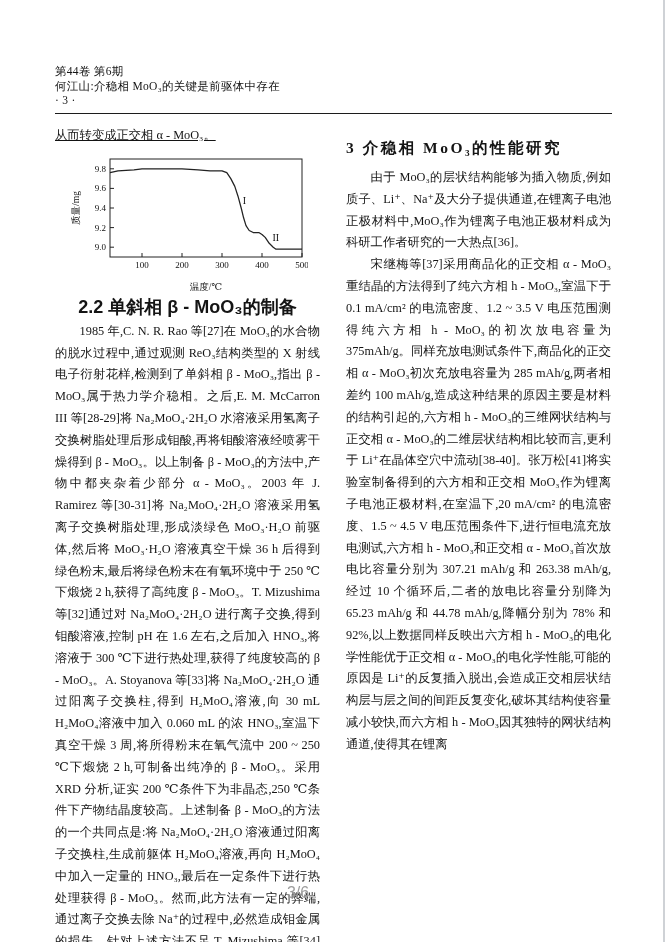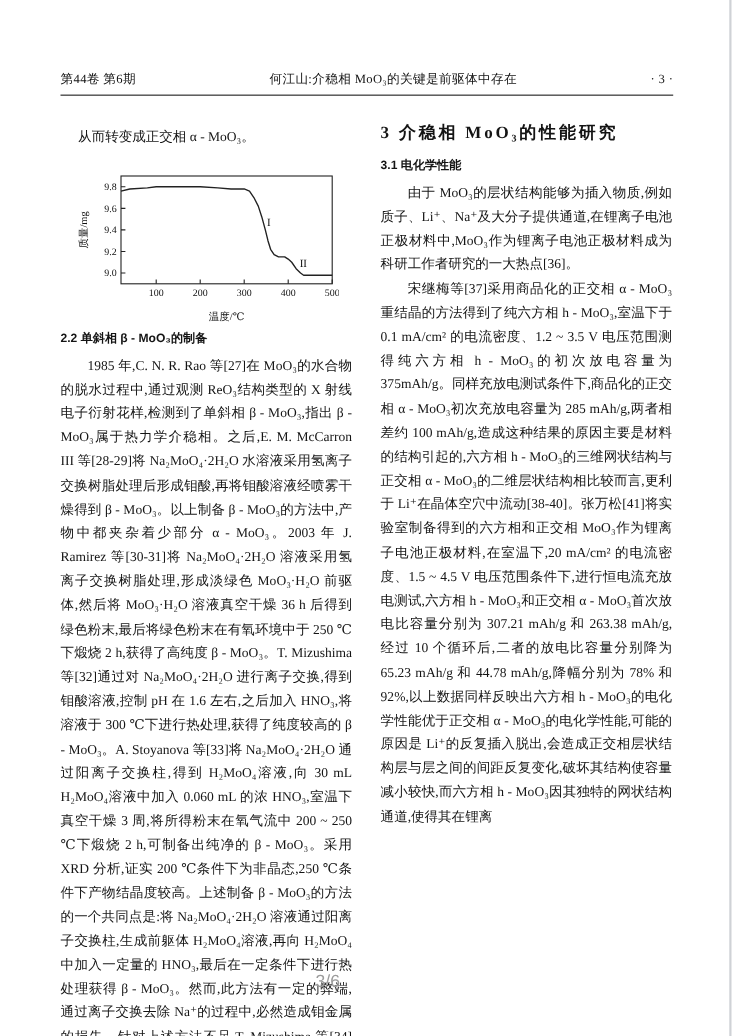--- a/index.html
+++ b/index.html
@@ -4,38 +4,38 @@
 <style>
   html,body{margin:0;padding:0;}
   body{
     width:668px;height:942px;position:relative;overflow:hidden;
     background:#ffffff;color:#141414;
     font-family:"Liberation Serif","DejaVu Serif",serif;
   }
   .page{position:absolute;inset:0;background:#ffffff;}
   .page-edge-line{position:absolute;top:0;bottom:0;right:3px;width:2px;background:#cfd2d6;}
   .content{position:absolute;left:55px;width:557px;top:64px;}
-  .journal-header{display:flex;align-items:baseline;font-size:11.5px;letter-spacing:.3px;}
+  .journal-header{display:flex;align-items:baseline;font-size:11.5px;letter-spacing:.3px;flex-direction:column;}
   .jh-left{white-space:nowrap;}
   .jh-center{flex:1;text-align:center;white-space:nowrap;}
   .jh-right{white-space:nowrap;}
   .header-rule{border:none;border-top:1.2px solid #1c1c1c;margin:7px 0 0 0;}
   .columns{display:flex;gap:26px;margin-top:11px;}
   .col{width:265px;font-size:12.3px;line-height:21.8px;text-align:justify;}
   .para{margin:0;}
   .para.indent{text-indent:2em;}
-  .lead-line{margin:16px;}
+  .lead-line{margin:0;text-decoration:underline;}
   
   .figure{margin:4px 0 2px 0;}
   .figure svg{display:block;margin:0 auto;width:240px;height:142px;}
   .fig-caption{text-align:center;font-weight:700;font-size:11.3px;line-height:16px;
     font-family:"Liberation Sans","DejaVu Sans",sans-serif;margin-top:2px;}
   
   .h-sub{font-family:"Liberation Sans","DejaVu Sans",sans-serif;font-weight:700;
-    font-size:11px;line-height:22px;margin:3px 0 3px 0;text-align:left;}
+    font-size:18px;line-height:22px;margin:3px 0 3px 0;text-align:center;}
   .h-section{font-size:15.5px;font-weight:600;letter-spacing:2.5px;line-height:26px;
     margin:10px 0 6px 0;text-align:left;}
   .footer-indicator{position:absolute;left:0;width:596px;top:884px;text-align:center;
     font-family:"Liberation Sans","DejaVu Sans",sans-serif;font-size:16px;color:#9b9b9b;}
 </style>
 </head>
 <body>
 
 <div class="page">
 
@@ -85,21 +85,20 @@
         </figure>
 
         <div class="h-sub">2.2  单斜相 β - MoO₃的制备</div>
 
         <p class="para indent">1985 年,C. N. R. Rao 等[27]在 MoO₃的水合物的脱水过程中,通过观测 ReO₃结构类型的 X 射线电子衍射花样,检测到了单斜相 β - MoO₃,指出 β - MoO₃属于热力学介稳相。之后,E. M. McCarron III 等[28-29]将 Na₂MoO₄·2H₂O 水溶液采用氢离子交换树脂处理后形成钼酸,再将钼酸溶液经喷雾干燥得到 β - MoO₃。以上制备 β - MoO₃的方法中,产物中都夹杂着少部分 α - MoO₃。2003 年 J. Ramirez 等[30-31]将 Na₂MoO₄·2H₂O 溶液采用氢离子交换树脂处理,形成淡绿色 MoO₃·H₂O 前驱体,然后将 MoO₃·H₂O 溶液真空干燥 36 h 后得到绿色粉末,最后将绿色粉末在有氧环境中于 250 ℃下煅烧 2 h,获得了高纯度 β - MoO₃。T. Mizushima 等[32]通过对 Na₂MoO₄·2H₂O 进行离子交换,得到钼酸溶液,控制 pH 在 1.6 左右,之后加入 HNO₃,将溶液于 300 ℃下进行热处理,获得了纯度较高的 β - MoO₃。A. Stoyanova 等[33]将 Na₂MoO₄·2H₂O 通过阳离子交换柱,得到 H₂MoO₄溶液,向 30 mL H₂MoO₄溶液中加入 0.060 mL 的浓 HNO₃,室温下真空干燥 3 周,将所得粉末在氧气流中 200 ~ 250 ℃下煅烧 2 h,可制备出纯净的 β - MoO₃。采用 XRD 分析,证实 200 ℃条件下为非晶态,250 ℃条件下产物结晶度较高。上述制备 β - MoO₃的方法的一个共同点是:将 Na₂MoO₄·2H₂O 溶液通过阳离子交换柱,生成前躯体 H₂MoO₄溶液,再向 H₂MoO₄中加入一定量的 HNO₃,最后在一定条件下进行热处理获得 β - MoO₃。然而,此方法有一定的弊端,通过离子交换去除 Na⁺的过程中,必然造成钼金属的损失。针对上述方法不足,T. Mizushima 等[34]采用软化学转化法制备纯度较高的 β - MoO₃;具体的方法是:将 0.5 g 已商用的 α - MoO₃溶于 1 L 去离子水中,向溶液中加入 1% 的 HNO₃,将混合溶液于 50 ℃温度下置于蒸发器中干燥,所得粉末置于干燥器中干燥 1 d,最后将干燥粉末在 300 ℃下煅烧</p>
       </div>
 
       <div class="col">
 
         <div class="h-section">3  介稳相 MoO₃的性能研究</div>
-        <div class="h-sub">3.1  电化学性能</div>
 
         <p class="para indent">由于 MoO₃的层状结构能够为插入物质,例如质子、Li⁺、Na⁺及大分子提供通道,在锂离子电池正极材料中,MoO₃作为锂离子电池正极材料成为科研工作者研究的一大热点[36]。</p>
         <p class="para indent">宋继梅等[37]采用商品化的正交相 α - MoO₃重结晶的方法得到了纯六方相 h - MoO₃,室温下于 0.1 mA/cm² 的电流密度、1.2 ~ 3.5 V 电压范围测得纯六方相 h - MoO₃的初次放电容量为 375mAh/g。同样充放电测试条件下,商品化的正交相 α - MoO₃初次充放电容量为 285 mAh/g,两者相差约 100 mAh/g,造成这种结果的原因主要是材料的结构引起的,六方相 h - MoO₃的三维网状结构与正交相 α - MoO₃的二维层状结构相比较而言,更利于 Li⁺在晶体空穴中流动[38-40]。张万松[41]将实验室制备得到的六方相和正交相 MoO₃作为锂离子电池正极材料,在室温下,20 mA/cm² 的电流密度、1.5 ~ 4.5 V 电压范围条件下,进行恒电流充放电测试,六方相 h - MoO₃和正交相 α - MoO₃首次放电比容量分别为 307.21 mAh/g 和 263.38 mAh/g,经过 10 个循环后,二者的放电比容量分别降为 65.23 mAh/g 和 44.78 mAh/g,降幅分别为 78% 和 92%,以上数据同样反映出六方相 h - MoO₃的电化学性能优于正交相 α - MoO₃的电化学性能,可能的原因是 Li⁺的反复插入脱出,会造成正交相层状结构层与层之间的间距反复变化,破坏其结构使容量减小较快,而六方相 h - MoO₃因其独特的网状结构通道,使得其在锂离</p>
       </div>
 
     </div>
   </div>
 
   <div class="footer-indicator">3/6</div>
 

